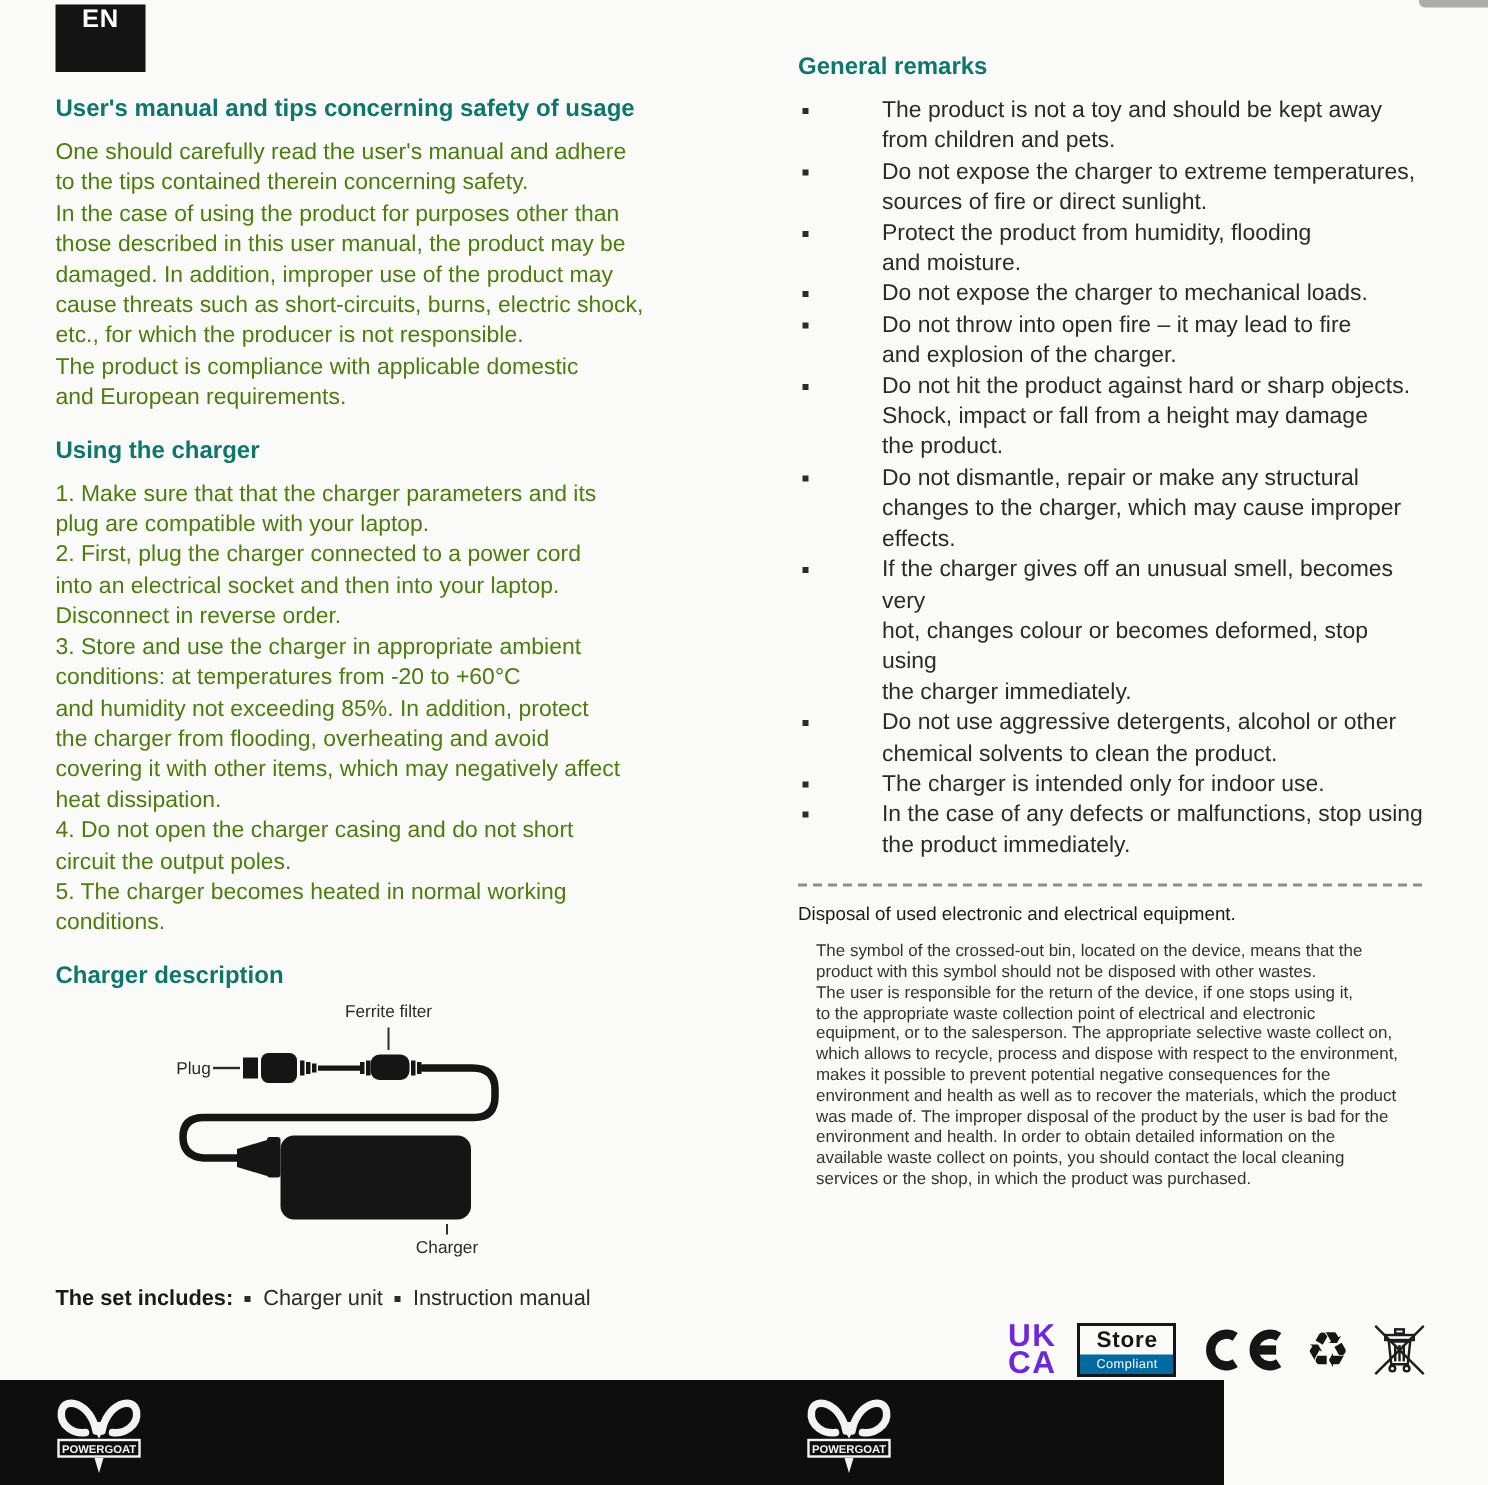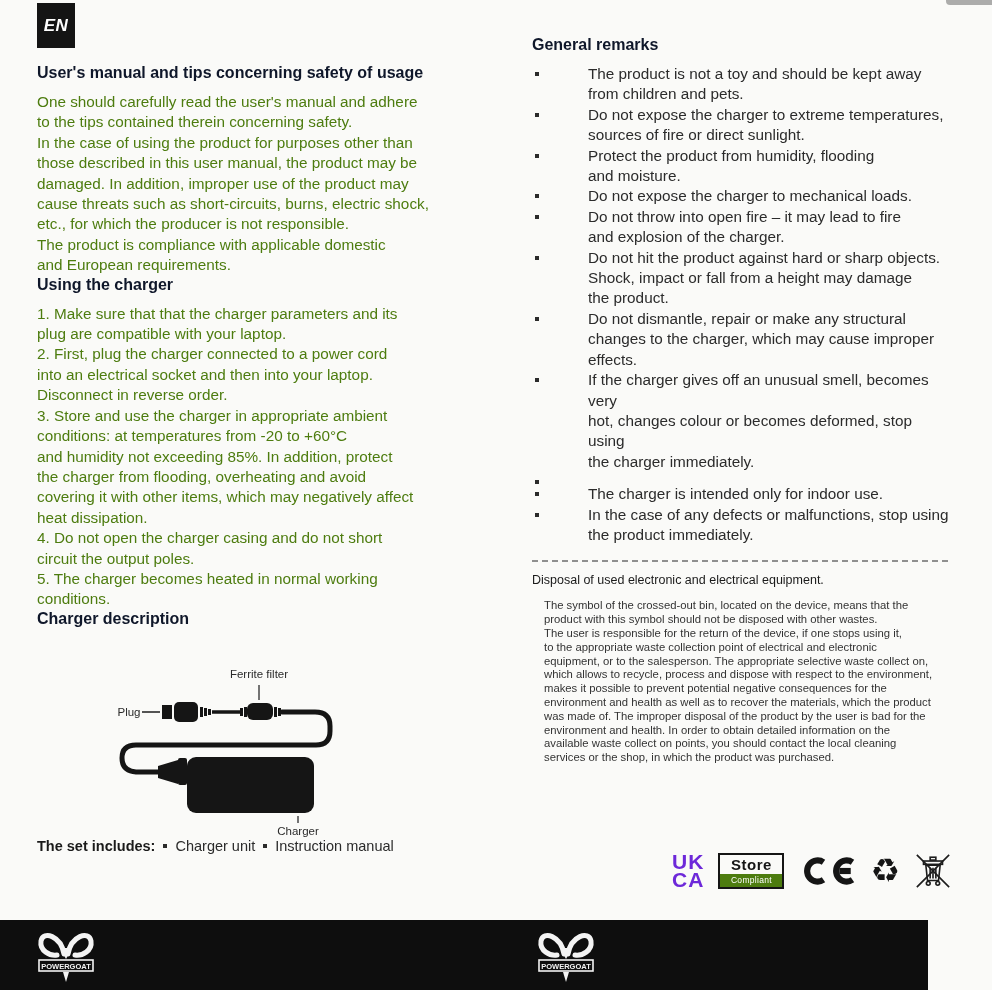--- a/index.html
+++ b/index.html
@@ -6,54 +6,54 @@
   .page{
     position:relative;
     width:992px;height:990px;
     background:#fafaf8;
     font-family:"Liberation Sans", sans-serif;
     color:#2b2b2b;
     overflow:hidden;
   }
   .scan-smudge{position:absolute;right:0;top:0;width:46px;height:5px;background:#6b6b6b;opacity:.55;border-bottom-left-radius:4px;}
   .en-badge{
-    position:absolute;left:37px;top:3px;width:38px;height:45px;
-    background:#141414;color:#fff;display:flex;align-items:center;justify-content:center;
-    font-weight:bold;font-size:17px;letter-spacing:.5px;font-style:italic;
+    position:absolute;left:37px;top:3px;width:60px;height:45px;
+    background:#141414;color:#fff;display:flex;align-items:flex-start;justify-content:center;
+    font-weight:bold;font-size:17px;letter-spacing:.5px;
   }
   
   .col-left{position:absolute;left:37px;top:64px;width:436px;}
   .col-right{position:absolute;left:532px;top:36px;width:420px;}
-  h2.sec{font-size:16px;font-weight:bold;color:#0f172a;margin:0 0 10px 0;line-height:18px;}
-  h2.sec.mt{}
+  h2.sec{font-size:16px;font-weight:bold;color:#0f766e;margin:0 0 10px 0;line-height:18px;}
+  h2.sec.mt{margin-top:16px;}
   p.body{font-size:15.3px;line-height:20.4px;margin:0;white-space:pre-line;color:#4d7c0f;}
   
   ul.bullets{list-style:none;margin:0;padding:0;}
   ul.bullets li{display:flex;align-items:flex-start;gap:40px;}
   ul.bullets .marker{width:4px;height:4px;background:#2b2b2b;margin:8px 9px 0 3px;flex:none;}
   ul.bullets .btxt{font-size:15.3px;line-height:20.4px;white-space:pre-line;}
   
   .divider{border-top:2px dashed #8f8f8f;margin:15px 0 11px 0;width:416px;}
   .disposal-h{font-size:12.5px;font-weight:normal;color:#1a1a1a;margin:0 0 8px 0;}
   .disposal-b{font-size:11.3px;line-height:13.8px;margin:12px;white-space:pre-line;color:#333;}
   
   .certs{display:flex;align-items:center;gap:14px;justify-content:flex-end;margin-top:84px;height:44px;}
   .ukca{font-weight:bold;font-size:21px;line-height:18px;letter-spacing:1px;color:#6d28d9;text-align:left;}
   .rohs{border:2.5px solid #151515;width:62px;text-align:center;background:#fafaf8;}
   .rohs-top{font-weight:bold;font-size:15px;color:#151515;line-height:19px;letter-spacing:.5px;}
-  .rohs-bot{background:#4d7c0f;color:#fff;font-size:8.5px;line-height:13px;letter-spacing:.3px;}
+  .rohs-bot{background:#0369a1;color:#fff;font-size:8.5px;line-height:13px;letter-spacing:.3px;}
   .recycle{font-family:"DejaVu Sans", sans-serif;font-size:33px;color:#151515;line-height:40px;}
   
   .diagram{position:absolute;left:30px;top:662px;width:440px;height:182px;}
   .diagram text{font-family:"Liberation Sans", sans-serif;font-size:11.5px;fill:#2b2b2b;}
-  .set-line{position:absolute;left:37px;top:838px;font-size:14.5px;display:flex;align-items:center;gap:8px;text-align:right;}
+  .set-line{position:absolute;left:37px;top:858px;font-size:14.5px;display:flex;align-items:center;gap:8px;text-align:right;}
   .set-line .lbl{font-weight:bold;color:#1a1a1a;}
   .set-line .sq{width:4px;height:4px;background:#2b2b2b;flex:none;}
   
-  .footer{position:absolute;left:0;top:920px;width:928px;height:70px;background:#0e0e0e;}
+  .footer{position:absolute;left:0;top:920px;width:816px;height:70px;background:#0e0e0e;}
   .goat{position:absolute;top:6px;width:62px;height:60px;}
   .goat.g1{left:35px;} .goat.g2{left:535px;}
 </style>
 </head>
 <body>
 
 <div class="page">
 
   <div class="scan-smudge"></div>
 
@@ -179,20 +179,22 @@
 effects.</span>
         </li>
       <li>
           <span class="marker"></span>
           <span class="btxt">If the charger gives off an unusual smell, becomes very
 hot, changes colour or becomes deformed, stop using
 the charger immediately.</span>
         </li>
       <li>
           <span class="marker"></span>
+          <span class="btxt">Do not use aggressive detergents, alcohol or other
+chemical solvents to clean the product.</span>
         </li>
       <li>
           <span class="marker"></span>
           <span class="btxt">The charger is intended only for indoor use.</span>
         </li>
       <li>
           <span class="marker"></span>
           <span class="btxt">In the case of any defects or malfunctions, stop using
 the product immediately.</span>
         </li>

